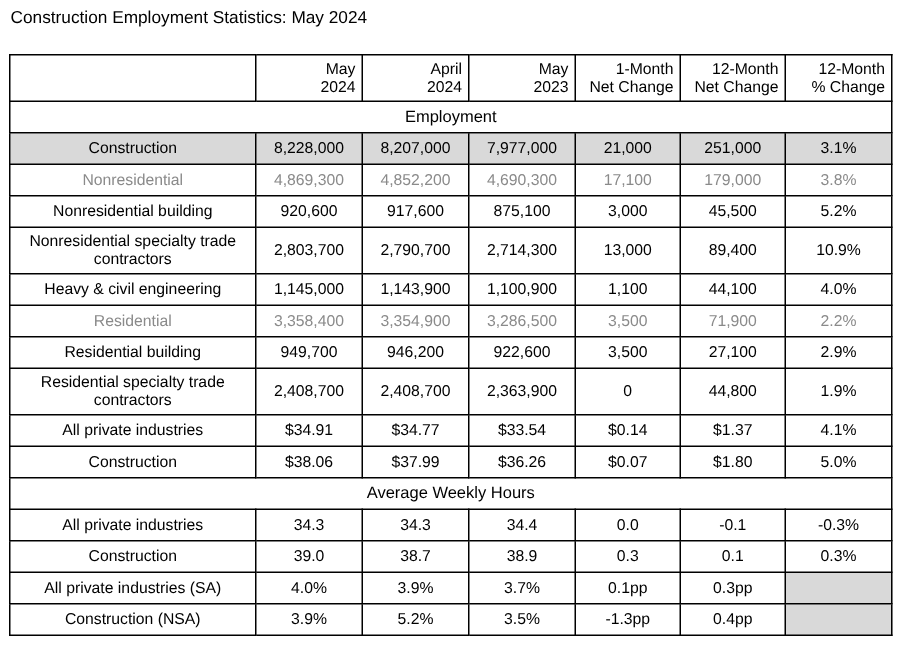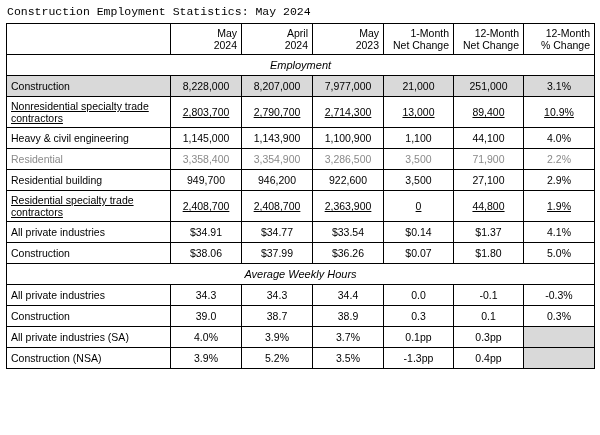--- a/index.html
+++ b/index.html
@@ -16,23 +16,22 @@
   }
   .page {
     width: 600px;
     height: 435px;
     box-sizing: border-box;
     padding: 4px 6px 0 6px;
   }
   .title {
     font-size: 11.5px;
     line-height: 16px;
-    margin: 0 0 3px 1px;
+    margin: 0 0 16px 1px;
     color: #000;
-    font-family: Liberation Mono, monospace;
   }
   table.stats {
     border-collapse: collapse;
     table-layout: fixed;
     width: 588px;
     font-size: 10.5px;
   }
   table.stats td, table.stats th {
     border: 1px solid #000000;
     padding: 2px 4px;
@@ -50,40 +49,38 @@
 
   .hdr td {
     text-align: right;
     font-size: 10.5px;
     line-height: 12px;
     height: 26px;
   }
   .hdr td.blank { border-left: 1px solid #000; }
   .section td {
     text-align: center;
-    font-style: italic;
     font-weight: bold;
     font-size: 11px;
     height: 16px;
   }
   .lbl {
-    text-align: left;
+    text-align: center;
   }
   .num {
     text-align: center;
   }
   .shaded {
     background: #d9d9d9;
   }
   .greytext {
     color: #8a8a8a;
   }
   .tworow td {
     height: 26px;
-    text-decoration: underline;
   }
   .row td {
     height: 16px;
   }
 </style>
 </head>
 <body>
 
 <div class="page">
 
@@ -135,21 +132,39 @@
       <tr class="row shaded">
         <td class="lbl">Construction</td>
         <td class="num">8,228,000</td>
         <td class="num">8,207,000</td>
         <td class="num">7,977,000</td>
         <td class="num">21,000</td>
         <td class="num">251,000</td>
         <td class="num">3.1%</td>
       </tr>
 
-
+      <tr class="row greytext">
+        <td class="lbl">Nonresidential</td>
+        <td class="num">4,869,300</td>
+        <td class="num">4,852,200</td>
+        <td class="num">4,690,300</td>
+        <td class="num">17,100</td>
+        <td class="num">179,000</td>
+        <td class="num">3.8%</td>
+      </tr>
+
+      <tr class="row">
+        <td class="lbl">Nonresidential building</td>
+        <td class="num">920,600</td>
+        <td class="num">917,600</td>
+        <td class="num">875,100</td>
+        <td class="num">3,000</td>
+        <td class="num">45,500</td>
+        <td class="num">5.2%</td>
+      </tr>
 
       <tr class="tworow">
         <td class="lbl">Nonresidential specialty trade contractors</td>
         <td class="num">2,803,700</td>
         <td class="num">2,790,700</td>
         <td class="num">2,714,300</td>
         <td class="num">13,000</td>
         <td class="num">89,400</td>
         <td class="num">10.9%</td>
       </tr>

